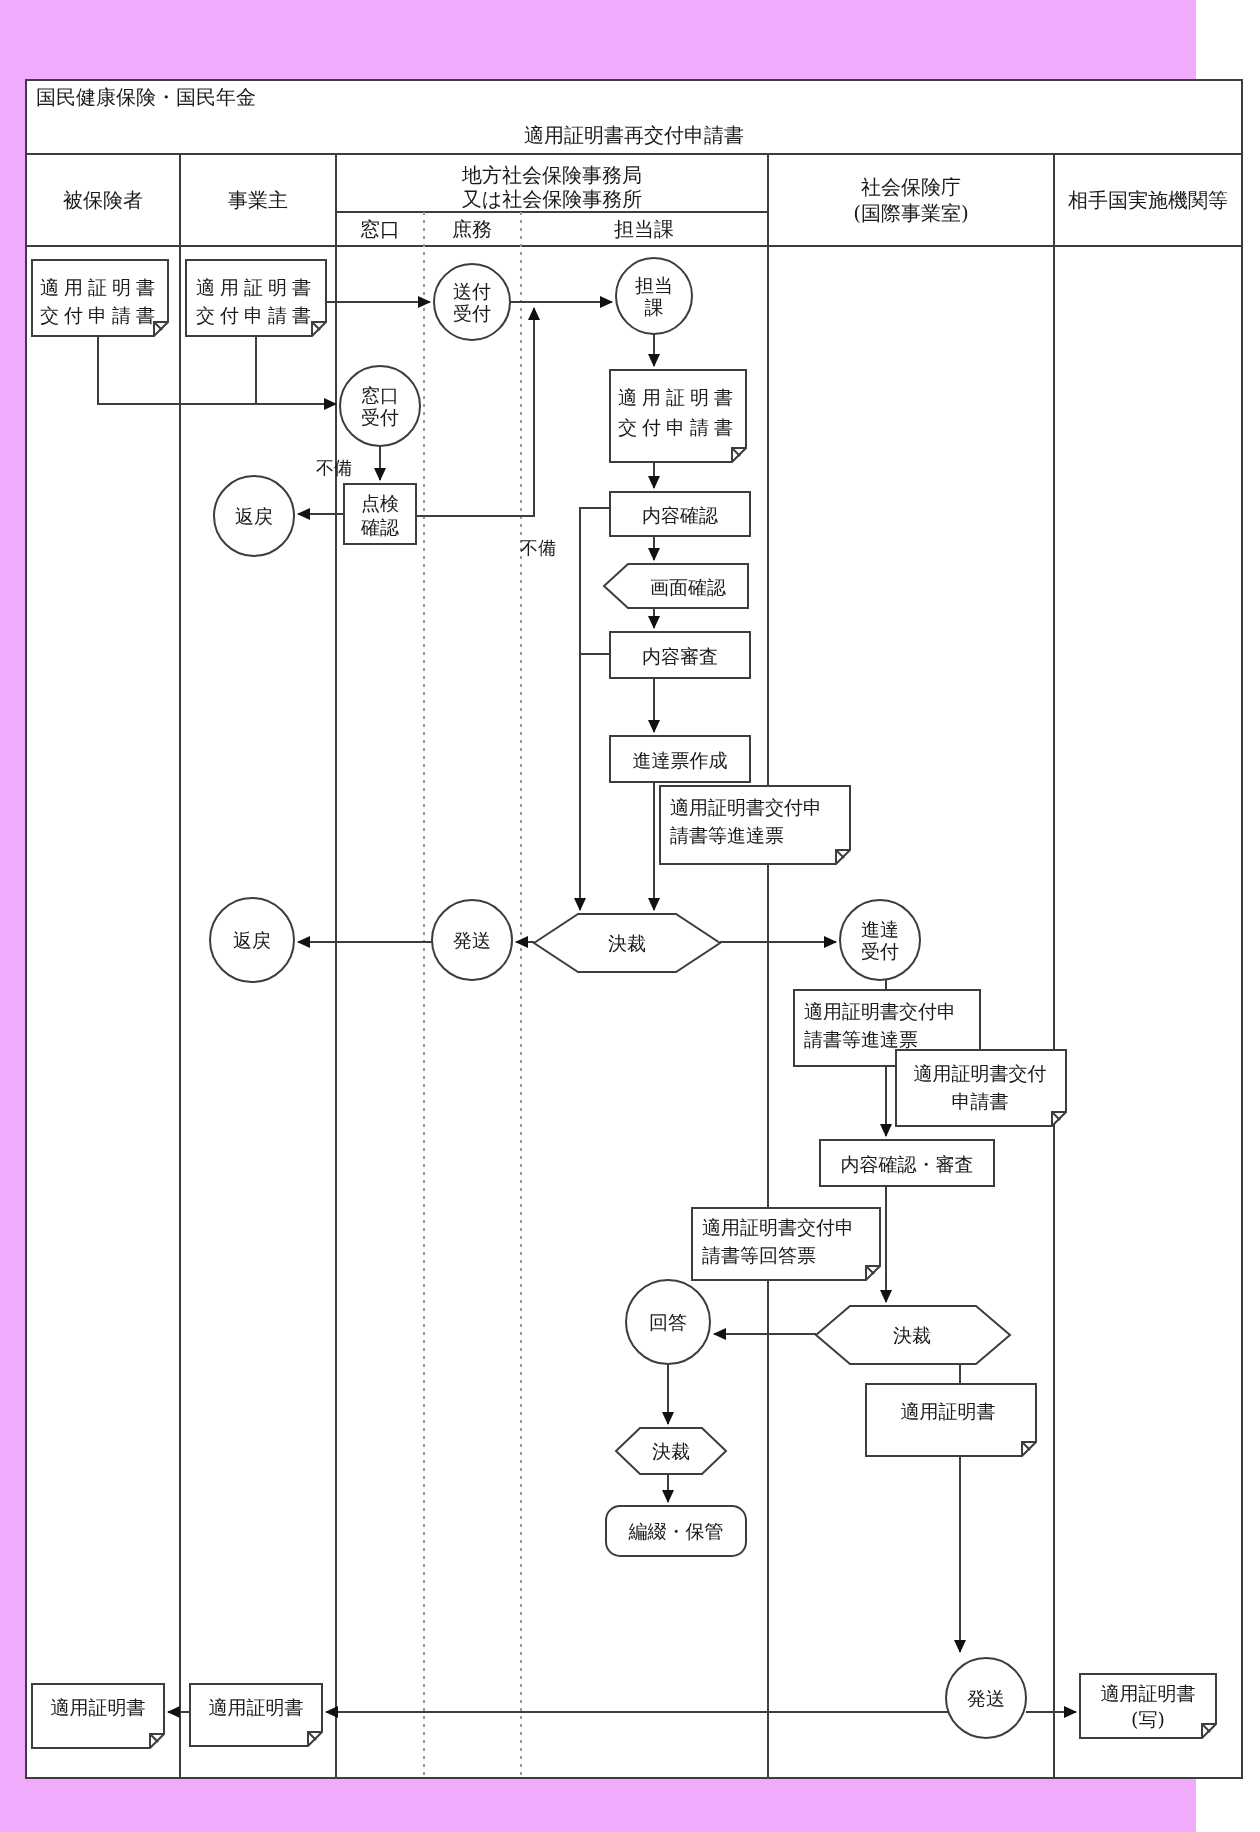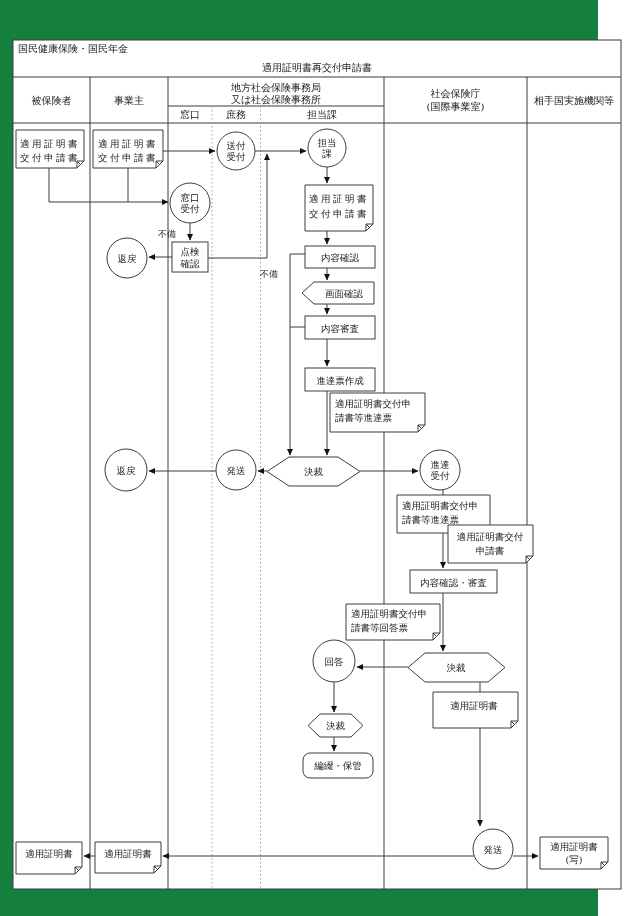--- a/index.html
+++ b/index.html
@@ -1,16 +1,16 @@
 <!DOCTYPE html>
 <html><head>
 <meta charset="utf-8">
 <style>
   html,body{margin:0;padding:0;background:#fff;}
-  .page{width:598px;height:916px;background:#15803d;position:relative;}
+  .page{width:598px;height:916px;background:#f0abfc;position:relative;}
   svg text{font-family:"DejaVu Serif","Liberation Serif",serif;fill:#1a1a1a;}
   .h  {font-size:10px;text-anchor:middle;}
   .h1 {font-size:10px;text-anchor:start;}
   .n  {font-size:9.5px;text-anchor:middle;}
   .nl {font-size:9.5px;text-anchor:start;}
   .sp {letter-spacing:2.5px;}
   .lbl{font-size:9px;text-anchor:middle;}
   .shape{fill:#fff;stroke:#3d3d3d;stroke-width:1;}
   .ln{fill:none;stroke:#3d3d3d;stroke-width:1;}
   .dot{fill:none;stroke:#999;stroke-width:1;stroke-dasharray:1.5 2.5;}

